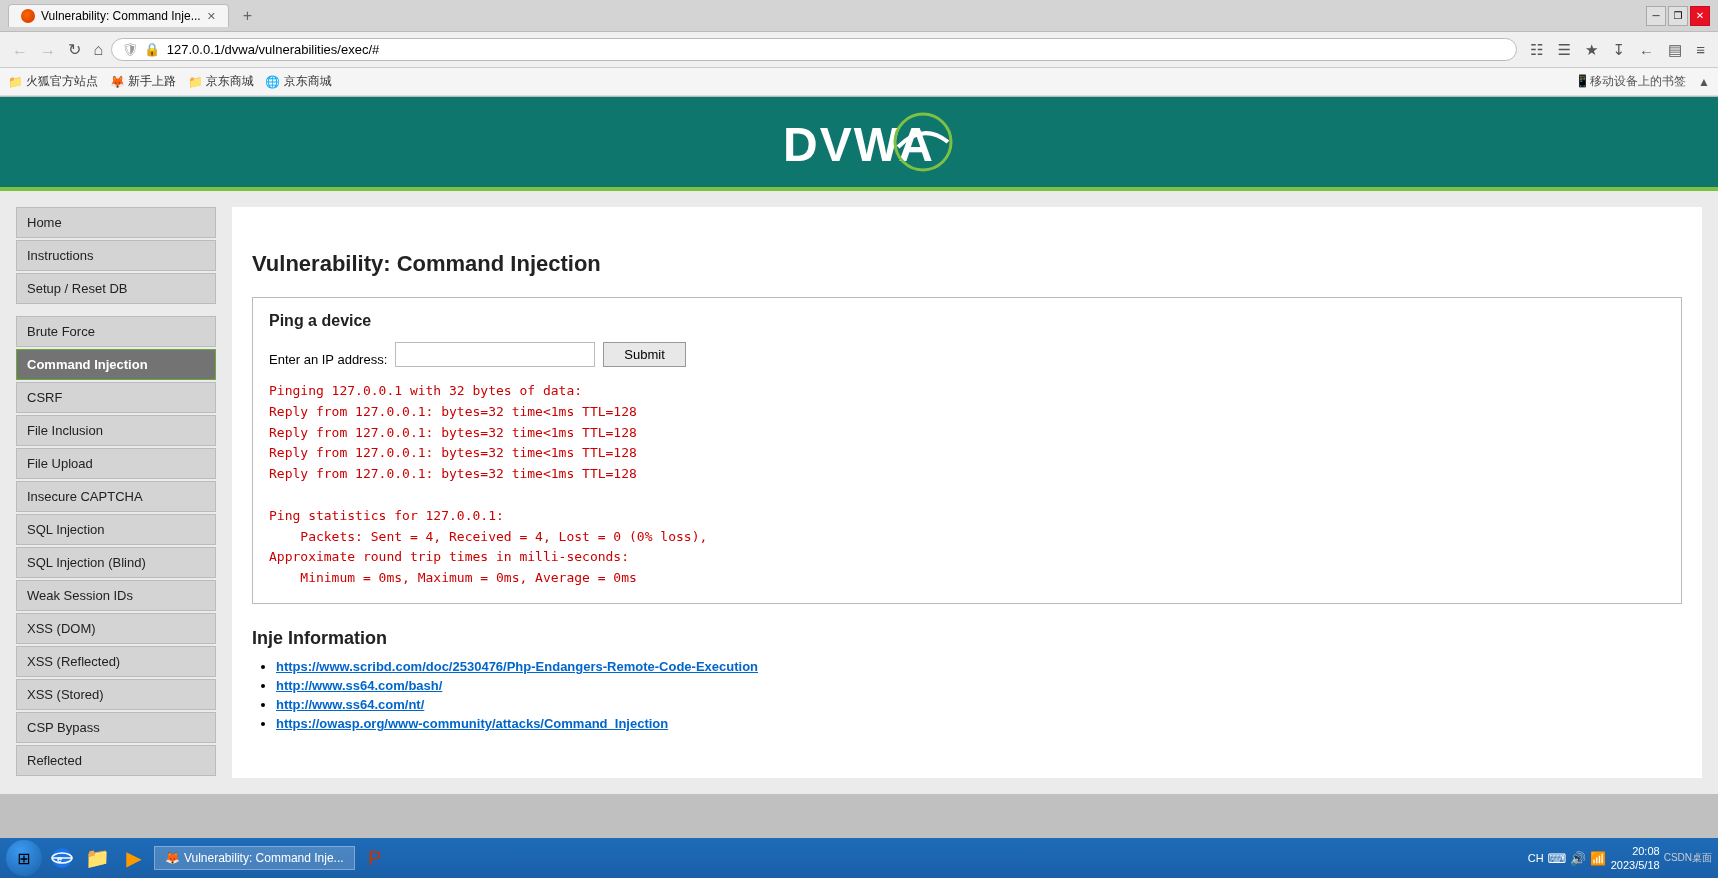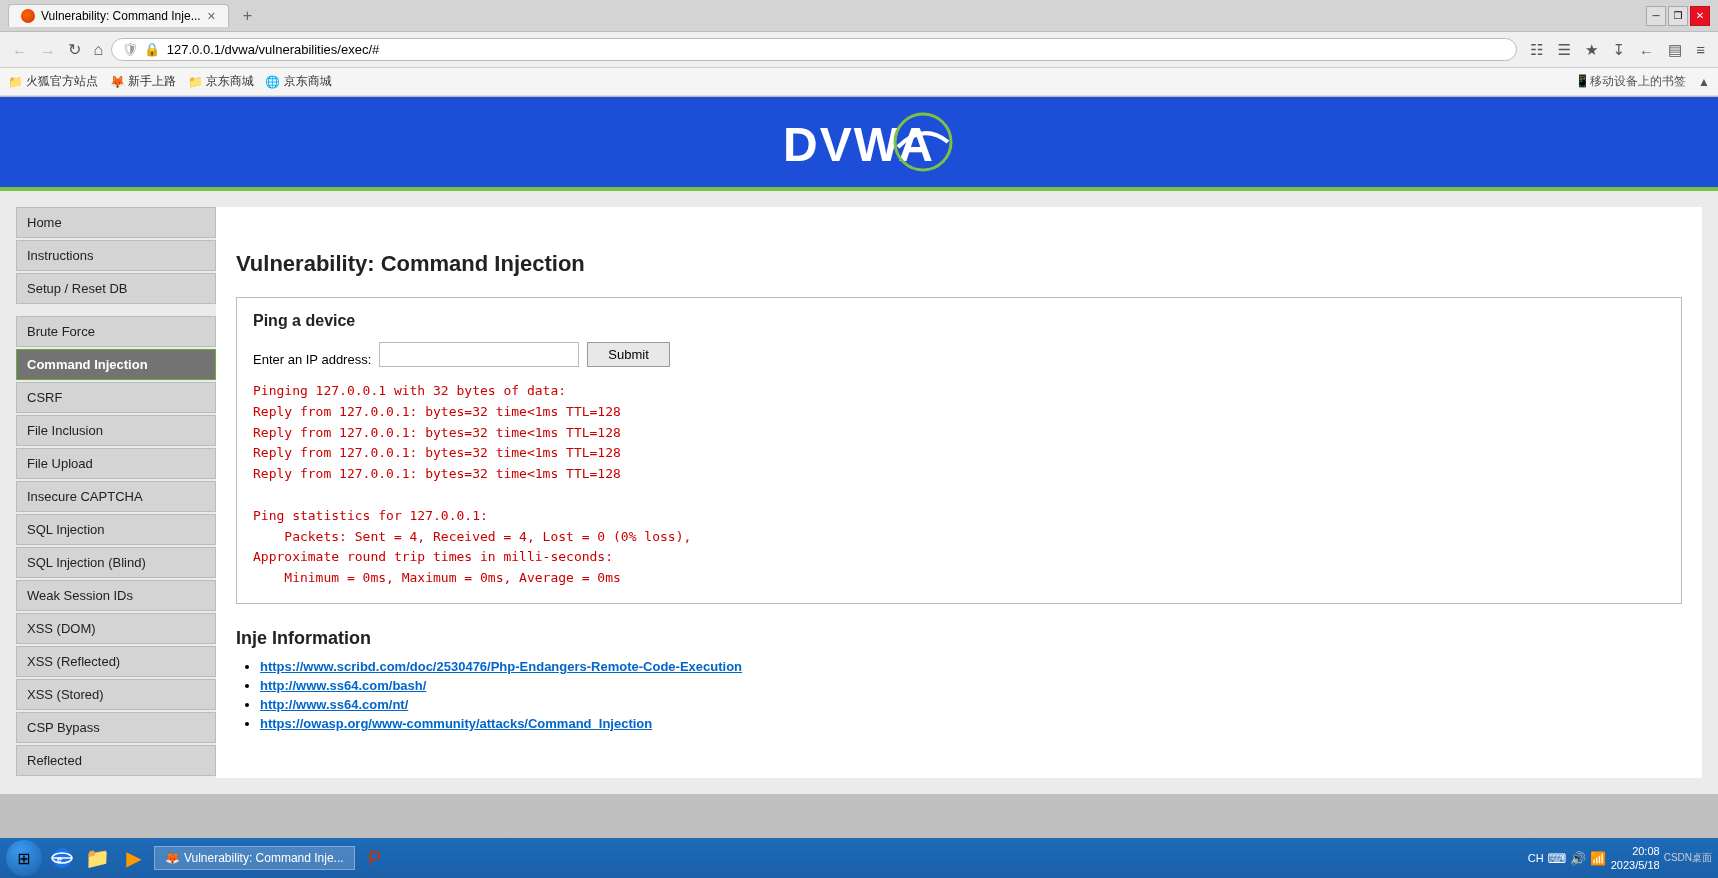--- a/index.html
+++ b/index.html
@@ -82,21 +82,21 @@
     .bookmark-item { display: flex; align-items: center; gap: 3px; cursor: pointer; color: #333; }
 
     
     .page-wrapper {
       background: #f0f0f0;
       min-height: 600px;
     }
 
     
     .dvwa-header {
-      background: #1d4ed8;
+      background: #0f766e;
       text-align: center;
       padding: 20px 0 15px;
       border-bottom: 4px solid #7dc143;
     }
     .dvwa-logo {
       display: inline-block;
       position: relative;
     }
     .dvwa-logo-text {
       font-size: 48px;
@@ -108,20 +108,21 @@
     .dvwa-logo svg {
       position: absolute;
       right: -18px;
       top: -5px;
     }
 
     
     .main-layout {
       display: flex;
       padding: 16px;
+      gap: 16px;
       background: #ebebeb;
     }
 
     
     .sidebar {
       width: 200px;
       flex-shrink: 0;
     }
     .sidebar-item {
       display: block;

